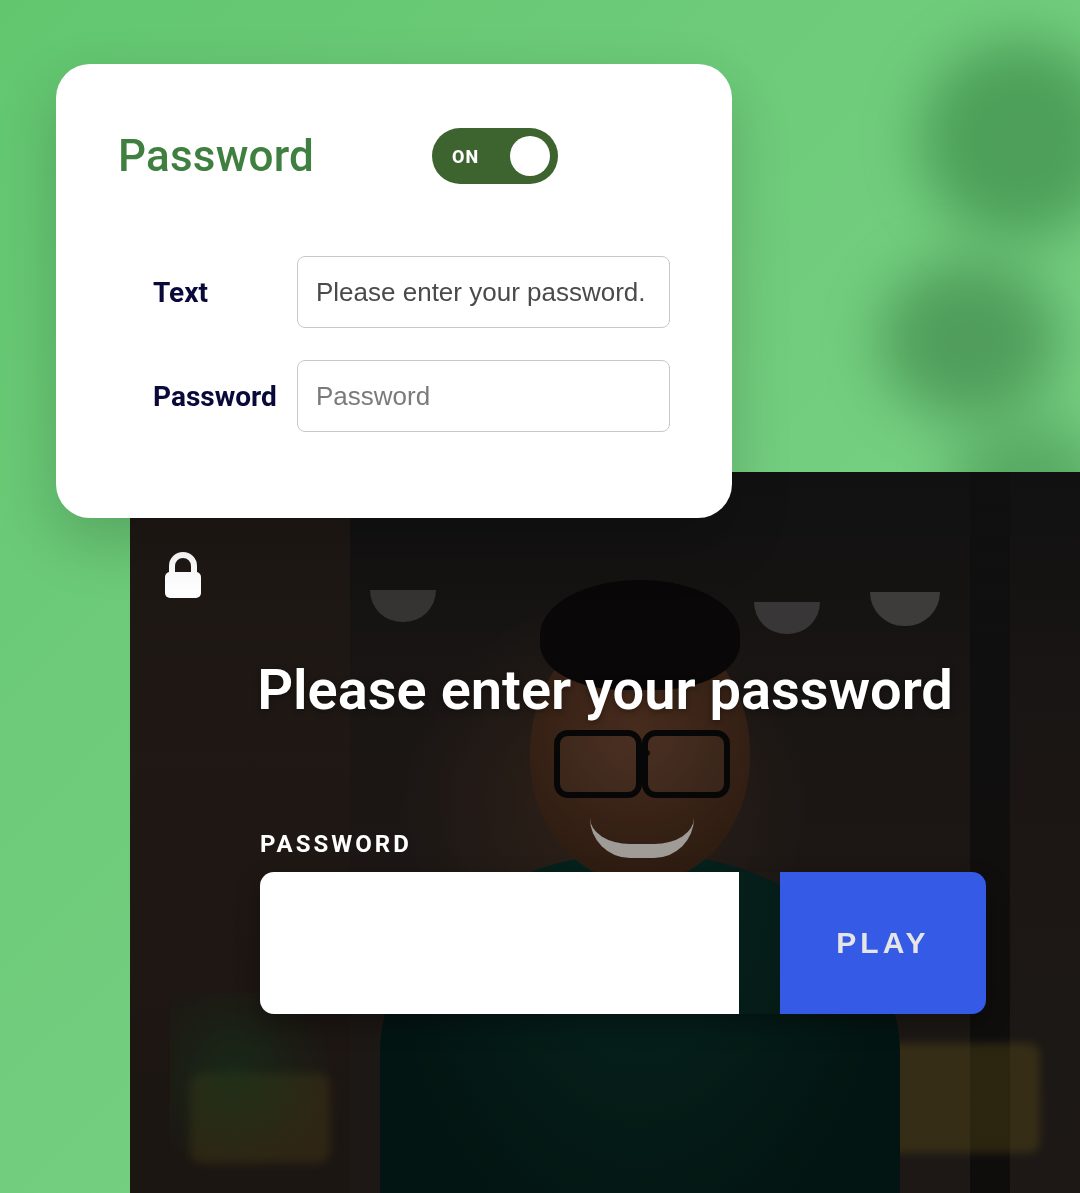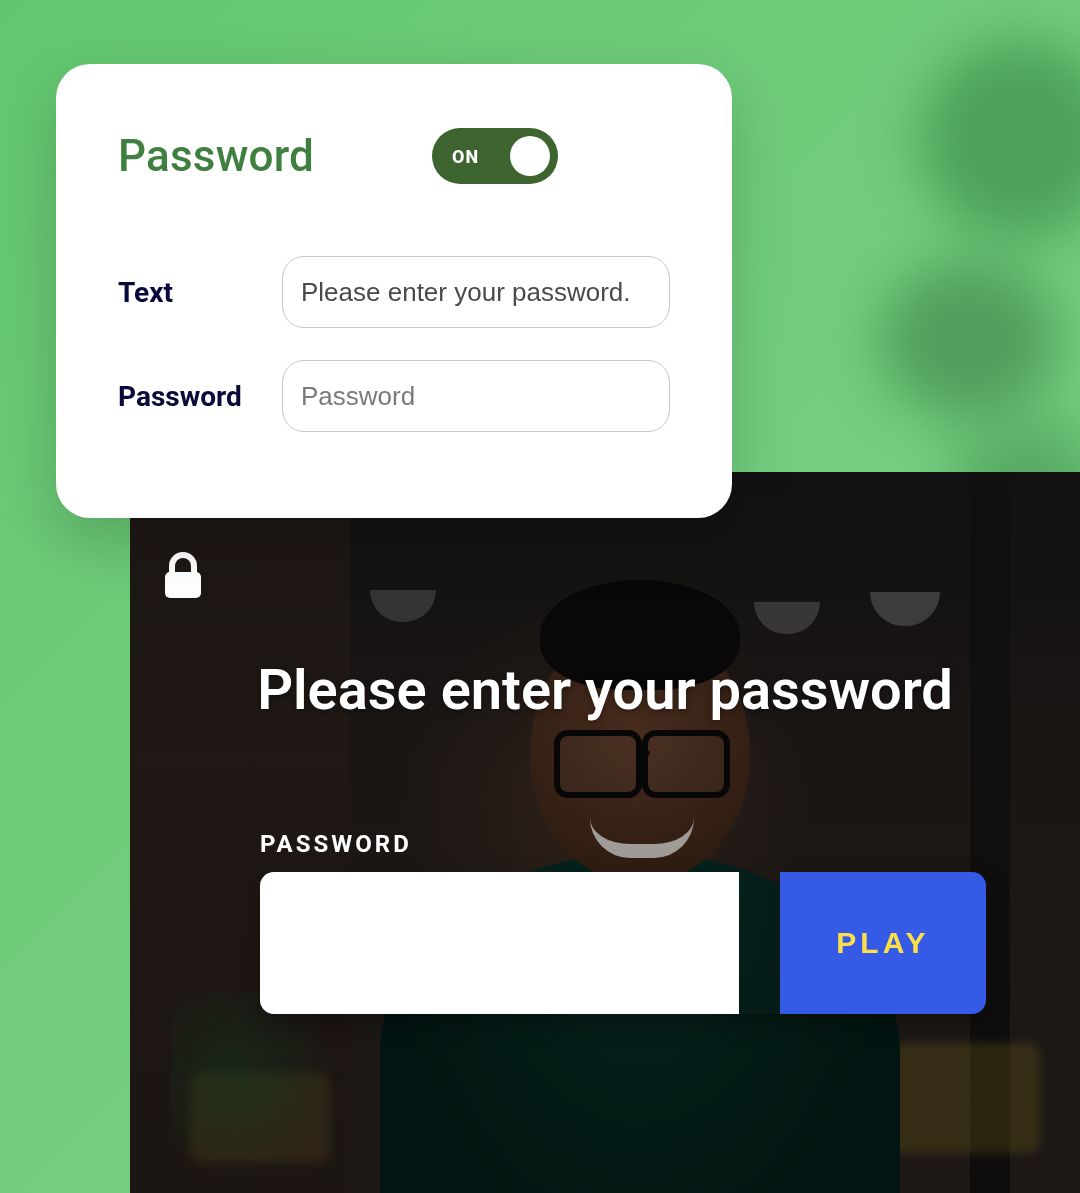--- a/index.html
+++ b/index.html
@@ -70,26 +70,27 @@
   .form-row {
     display: flex;
     align-items: center;
     margin-bottom: 32px;
   }
   .form-label {
     width: 164px;
     font-size: 28px;
     font-weight: 700;
     color: #0a0a3a;
+    margin-left: 35px;
   }
   .form-input {
     flex: 1;
     height: 72px;
     border: 1.5px solid #c9c9c9;
-    border-radius: 22px;
+    border-radius: 8px;
     padding: 16px 18px;
     font-size: 26px;
     color: #4a4a4a;
     background: #ffffff;
     outline: none;
   }
   .form-input::placeholder { color: #7a7a7a; }
 
   
   .preview {
@@ -174,21 +175,21 @@
     outline: none;
     font-size: 30px;
     padding: 0 28px;
     background: #ffffff;
     color: #111;
   }
   .play-btn {
     width: 206px;
     border: none;
     background: #345ae6;
-    color: #fde047;
+    color: #e5e5e5;
     font-size: 30px;
     font-weight: 800;
     letter-spacing: 4px;
     cursor: pointer;
     margin-left: 41px;
   }
 </style>
 </head>
 <body>
 

